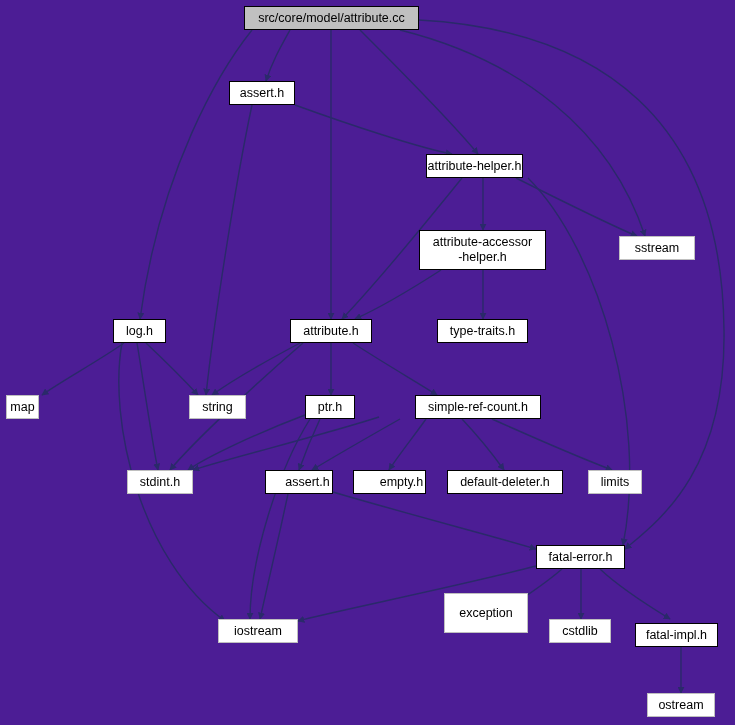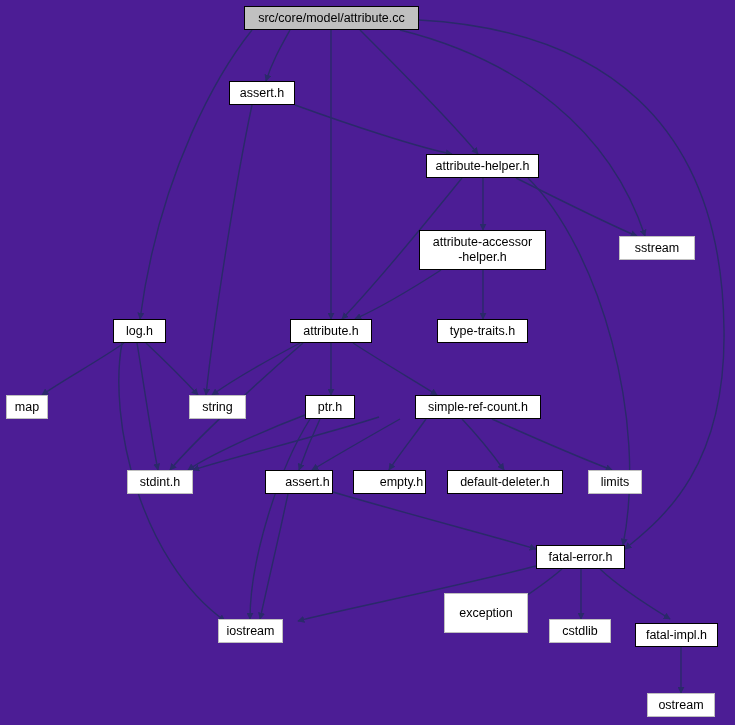--- a/index.html
+++ b/index.html
@@ -59,36 +59,36 @@
         <path d="M 536 566 C 460 586 330 612 298 621" fill="none" stroke="#2a2a6a" stroke-width="1.4" marker-end="url(#arrow)"></path>
         <path d="M 562 569 C 540 588 508 608 490 619" fill="none" stroke="#2a2a6a" stroke-width="1.4" marker-end="url(#arrow)"></path>
         <path d="M 581 569 L 581 619" fill="none" stroke="#2a2a6a" stroke-width="1.4" marker-end="url(#arrow)"></path>
         <path d="M 600 569 C 620 588 652 608 670 619" fill="none" stroke="#2a2a6a" stroke-width="1.4" marker-end="url(#arrow)"></path>
         <path d="M 681 643 L 681 693" fill="none" stroke="#2a2a6a" stroke-width="1.4" marker-end="url(#arrow)"></path>
       </g>
   </svg>
   <div id="node-layer">
       <div class="node root" style="left: 244px; top: 6px; width: 175px; height: 24px;">src/core/model/attribute.cc</div>
       <div class="node local" style="left: 229px; top: 81px; width: 66px; height: 24px;">assert.h</div>
-      <div class="node local" style="left: 426px; top: 154px; width: 113px; height: 24px;">attribute-helper.h</div>
+      <div class="node local" style="left: 426px; top: 154px; width: 97px; height: 24px;">attribute-helper.h</div>
       <div class="node system" style="left: 619px; top: 236px; width: 76px; height: 24px;">sstream</div>
       <div class="node local" style="left: 419px; top: 230px; width: 127px; height: 40px;">attribute-accessor
 -helper.h</div>
       <div class="node local" style="left: 113px; top: 319px; width: 53px; height: 24px;">log.h</div>
       <div class="node local" style="left: 290px; top: 319px; width: 82px; height: 24px;">attribute.h</div>
       <div class="node local" style="left: 437px; top: 319px; width: 91px; height: 24px;">type-traits.h</div>
-      <div class="node system" style="left: 6px; top: 395px; width: 42px; height: 24px;">map</div>
+      <div class="node system" style="left: 6px; top: 395px; width: 33px; height: 24px;">map</div>
       <div class="node system" style="left: 189px; top: 395px; width: 57px; height: 24px;">string</div>
       <div class="node local" style="left: 305px; top: 395px; width: 50px; height: 24px;">ptr.h</div>
       <div class="node local" style="left: 379px; top: 395px; width: 126px; height: 24px; margin-left: 36px;">simple-ref-count.h</div>
       <div class="node system" style="left: 127px; top: 470px; width: 66px; height: 24px;">stdint.h</div>
       <div class="node local" style="left: 265px; top: 470px; width: 68px; height: 24px; padding-left: 17px;">assert.h</div>
       <div class="node local" style="left: 353px; top: 470px; width: 73px; height: 24px; padding-left: 24px;">empty.h</div>
       <div class="node local" style="left: 447px; top: 470px; width: 116px; height: 24px;">default-deleter.h</div>
       <div class="node system" style="left: 588px; top: 470px; width: 54px; height: 24px;">limits</div>
       <div class="node local" style="left: 536px; top: 545px; width: 89px; height: 24px;">fatal-error.h</div>
-      <div class="node system" style="left: 218px; top: 619px; width: 65px; height: 24px;">iostream</div>
+      <div class="node system" style="left: 218px; top: 619px; width: 80px; height: 24px;">iostream</div>
       <div class="node system" style="left: 444px; top: 593px; width: 84px; height: 40px; text-align: right;">exception</div>
       <div class="node system" style="left: 549px; top: 619px; width: 62px; height: 24px;">cstdlib</div>
       <div class="node local" style="left: 635px; top: 623px; width: 83px; height: 24px;">fatal-impl.h</div>
       <div class="node system" style="left: 647px; top: 693px; width: 68px; height: 24px;">ostream</div>
     </div>
 </div>
 
 </body></html>

